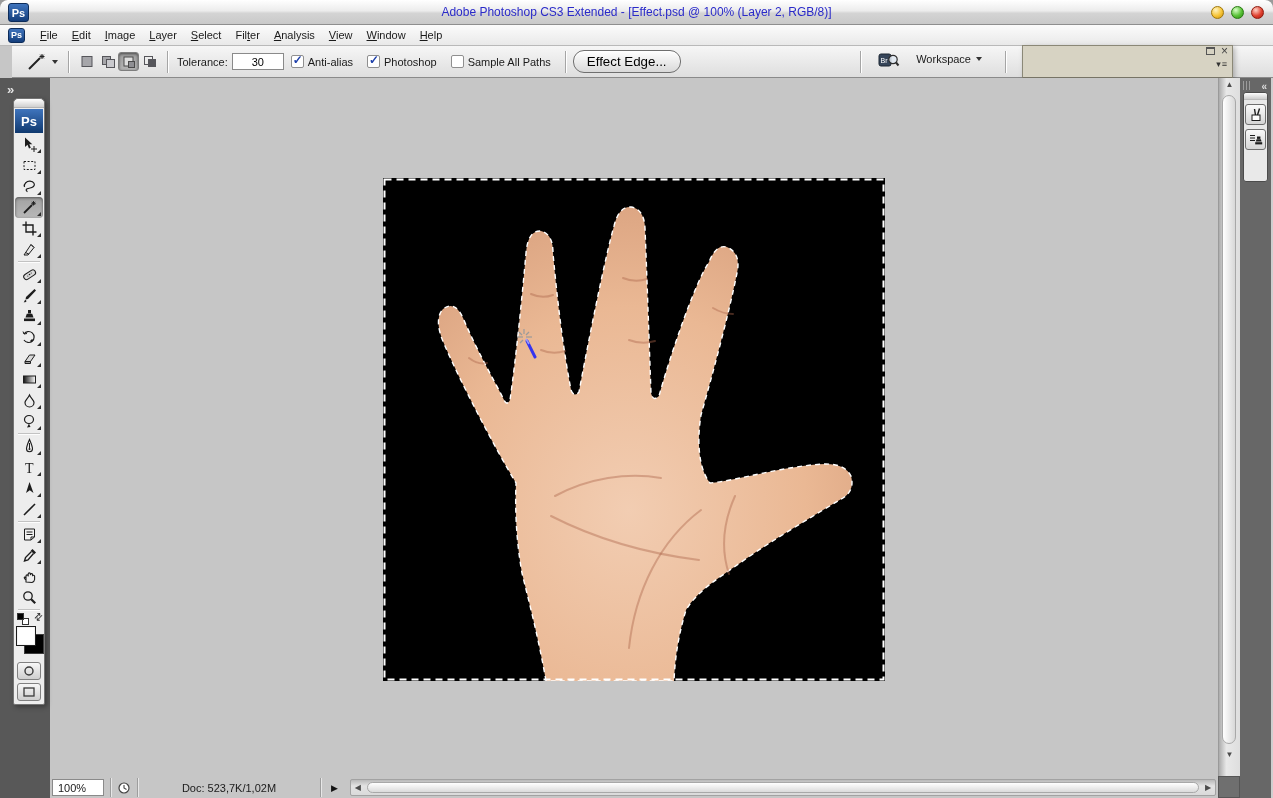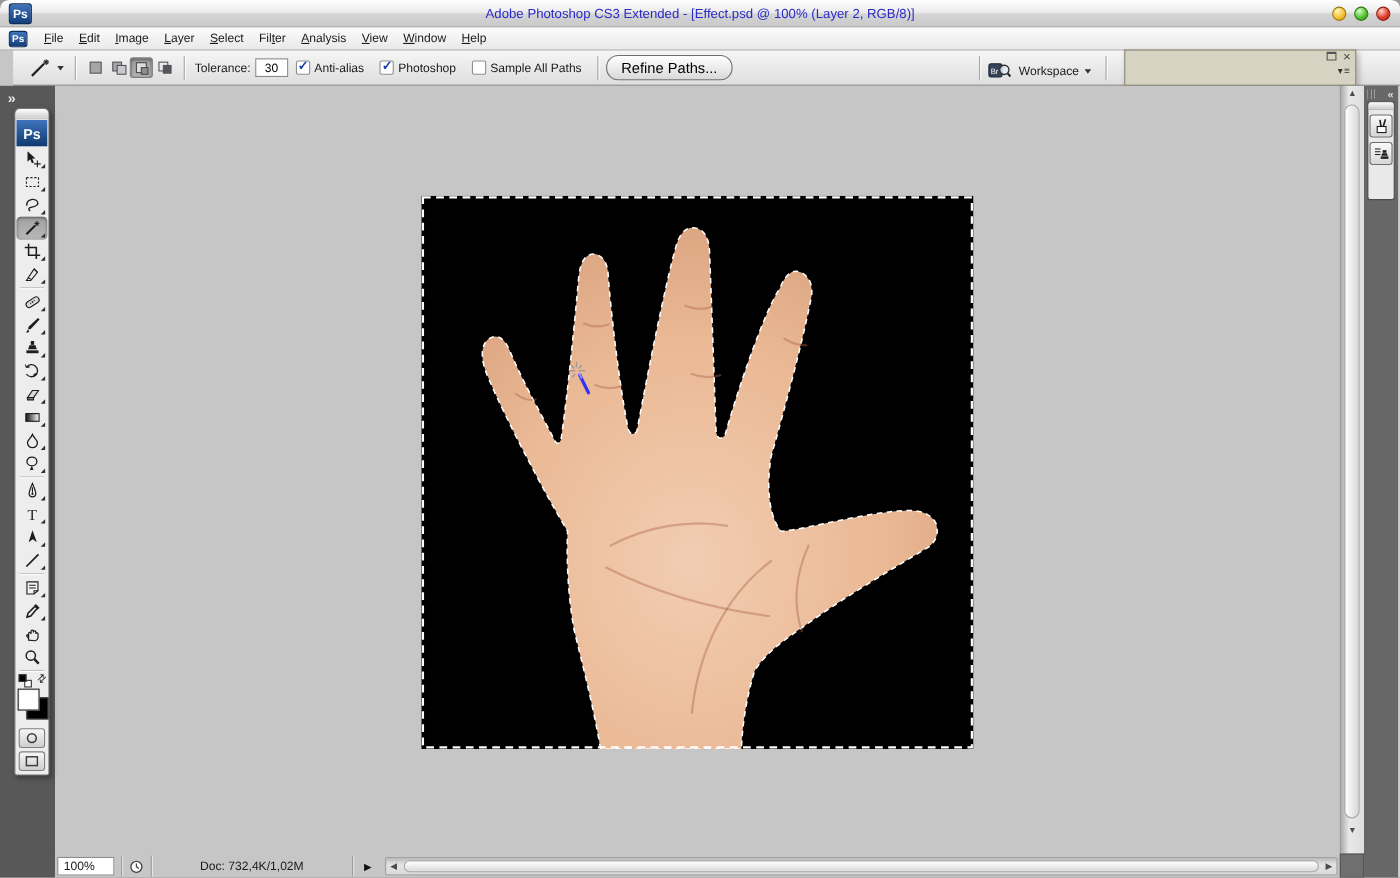--- a/index.html
+++ b/index.html
@@ -34,27 +34,27 @@
   
   .optionsbar{position:absolute;left:12px;top:46px;right:0;height:32px;
     background:linear-gradient(#f6f6f6,#dedede);border-bottom:1px solid #8a8a8a;
     display:flex;align-items:center;padding:0 260px 0 10px;}
   .vsep{width:1px;height:22px;background:#a5a5a5;box-shadow:1px 0 0 #fff;margin:0 7px;flex:none;}
   .tool-preset{display:flex;align-items:center;gap:3px;padding:2px 3px;}
   .caret{width:0;height:0;border-left:3.5px solid transparent;border-right:3.5px solid transparent;border-top:4px solid #333;display:inline-block;}
   .mode-btn{width:21px;height:19px;display:flex;align-items:center;justify-content:center;border-radius:3px;flex:none;}
   .mode-btn.active{background:linear-gradient(#9f9f9f,#b5b5b5);box-shadow:inset 0 1px 3px rgba(0,0,0,.55);border:1px solid #7d7d7d;}
   .opt-label{margin:0 4px 0 2px;white-space:nowrap;}
-  .tol-input{width:30px;height:17px;background:#fff;border:1px solid #8a8a8a;font:11px "Liberation Sans",sans-serif;text-align:center;padding:0;}
+  .tol-input{width:52px;height:17px;background:#fff;border:1px solid #8a8a8a;font:11px "Liberation Sans",sans-serif;text-align:center;padding:0;}
   .opt-check{display:flex;align-items:center;gap:4px;margin:0 7px;white-space:nowrap;}
   .chk{width:13px;height:13px;background:#fff;border:1px solid #8f8f8f;border-radius:2px;position:relative;flex:none;}
   .chk.checked::after{content:"✓";position:absolute;left:1px;top:-3px;color:#1d3faa;font-weight:bold;font-size:12px;}
   .refine-btn{padding:3px 13px;border:1px solid #6f6f6f;border-radius:11px;
     background:linear-gradient(#ffffff,#d9d9d9);white-space:nowrap;box-shadow:0 1px 1px rgba(255,255,255,.8) inset;}
-  .right-cluster{margin-left:auto;display:flex;align-items:flex-end;}
+  .right-cluster{margin-left:auto;display:flex;align-items:flex-start;gap:10px;}
   .ws-dd{display:flex;align-items:center;gap:5px;padding:2px 6px;white-space:nowrap;}
   
   .palette-float{position:absolute;left:1022px;top:45px;width:211px;height:33px;
     background:#d7d3c3;border:1px solid #8b8877;border-bottom:1px solid #777466;
     box-shadow:2px 2px 5px rgba(0,0,0,.25);}
   .pal-tabs{position:absolute;left:7px;bottom:0;display:flex;align-items:flex-end;}
   .pal-tab{height:22px;padding:4px 8px 0 8px;background:#c9c5b2;border:1px solid #8b8877;border-bottom:none;
     border-radius:5px 5px 0 0;white-space:nowrap;position:relative;}
   .pal-tab + .pal-tab{margin-left:-11px;}
   .pal-tab.t1{z-index:6;background:linear-gradient(#fcfbf6,#e9e6d7);}
@@ -205,21 +205,21 @@
     <div class="opt-check">
       <span class="chk checked"></span>
       <span>Photoshop</span>
     </div>
     <div class="opt-check">
       <span class="chk"></span>
       <span>Sample All Paths</span>
     </div>
 
     <div class="vsep"></div>
-    <button class="refine-btn">Refine Paths...</button>
+    <button class="refine-btn">Effect Edge...</button>
 
     <div class="right-cluster">
       <div class="vsep"></div>
       <svg width="22" height="18" viewBox="0 0 22 18">
         <rect x="1" y="3" width="12" height="12" rx="2" fill="#36455a" stroke="#1d2732"></rect>
         <text x="2.6" y="12" font-size="7" fill="#fff" font-family="Liberation Sans, sans-serif">Br</text>
         <circle cx="15" cy="8.5" r="4.2" fill="rgba(225,233,242,.85)" stroke="#2e2e2e" stroke-width="1.2"></circle>
         <line x1="18" y1="11.5" x2="20.5" y2="14.5" stroke="#2e2e2e" stroke-width="2"></line>
       </svg>
       <div class="ws-dd">
@@ -508,21 +508,21 @@
   <div class="statusbar">
     <div class="zoom-field">
       <span>100%</span>
     </div>
     <div class="sb-sep"></div>
     <svg width="14" height="14" viewBox="0 0 14 14">
       <circle cx="7" cy="7" r="5" fill="#fff" stroke="#444" stroke-width="1.2"></circle>
       <path d="M7,4 L7,7 L9.5,8.5" fill="none" stroke="#444" stroke-width="1.1"></path>
     </svg>
     <div class="sb-sep"></div>
-    <div class="doc-info">Doc: 732,4K/1,02M</div>
+    <div class="doc-info">Doc: 523,7K/1,02M</div>
     <div class="sb-sep"></div>
     <span class="sb-play">▶</span>
     <div class="hscroll">
       <span class="harr l">◀</span>
       <div class="hthumb"></div>
       <span class="harr r">▶</span>
     </div>
   </div>
 
 </div>

